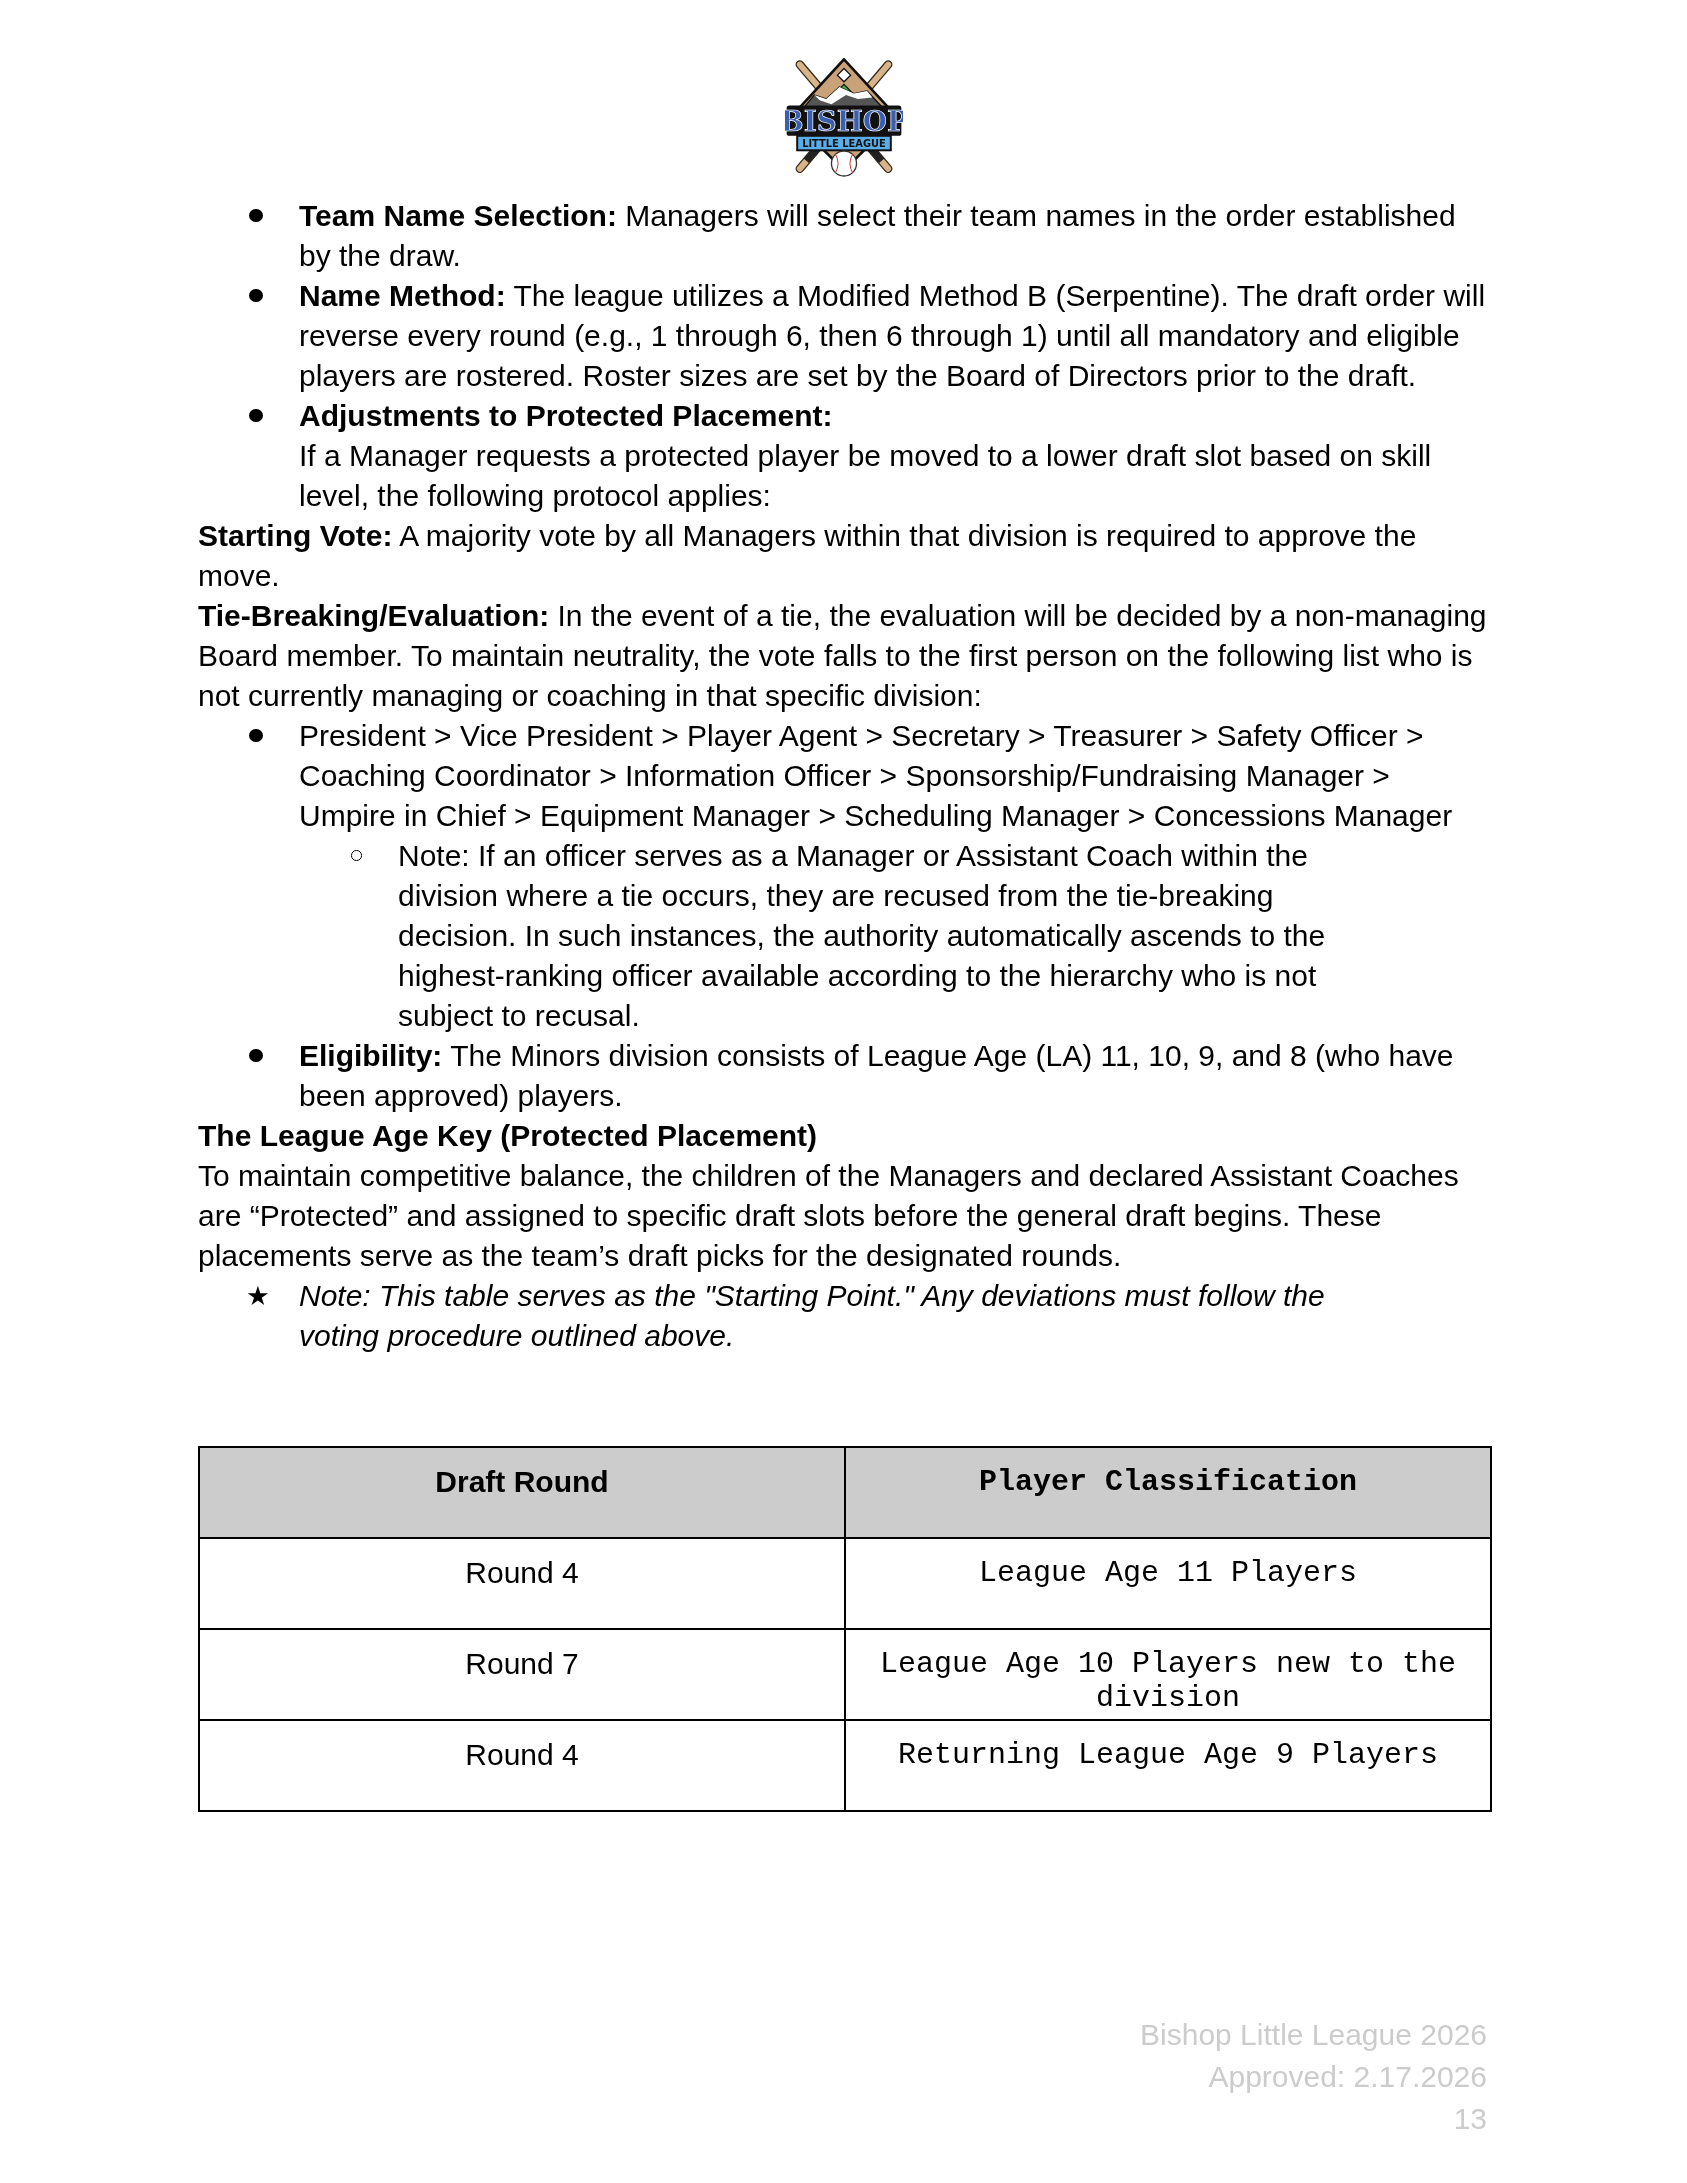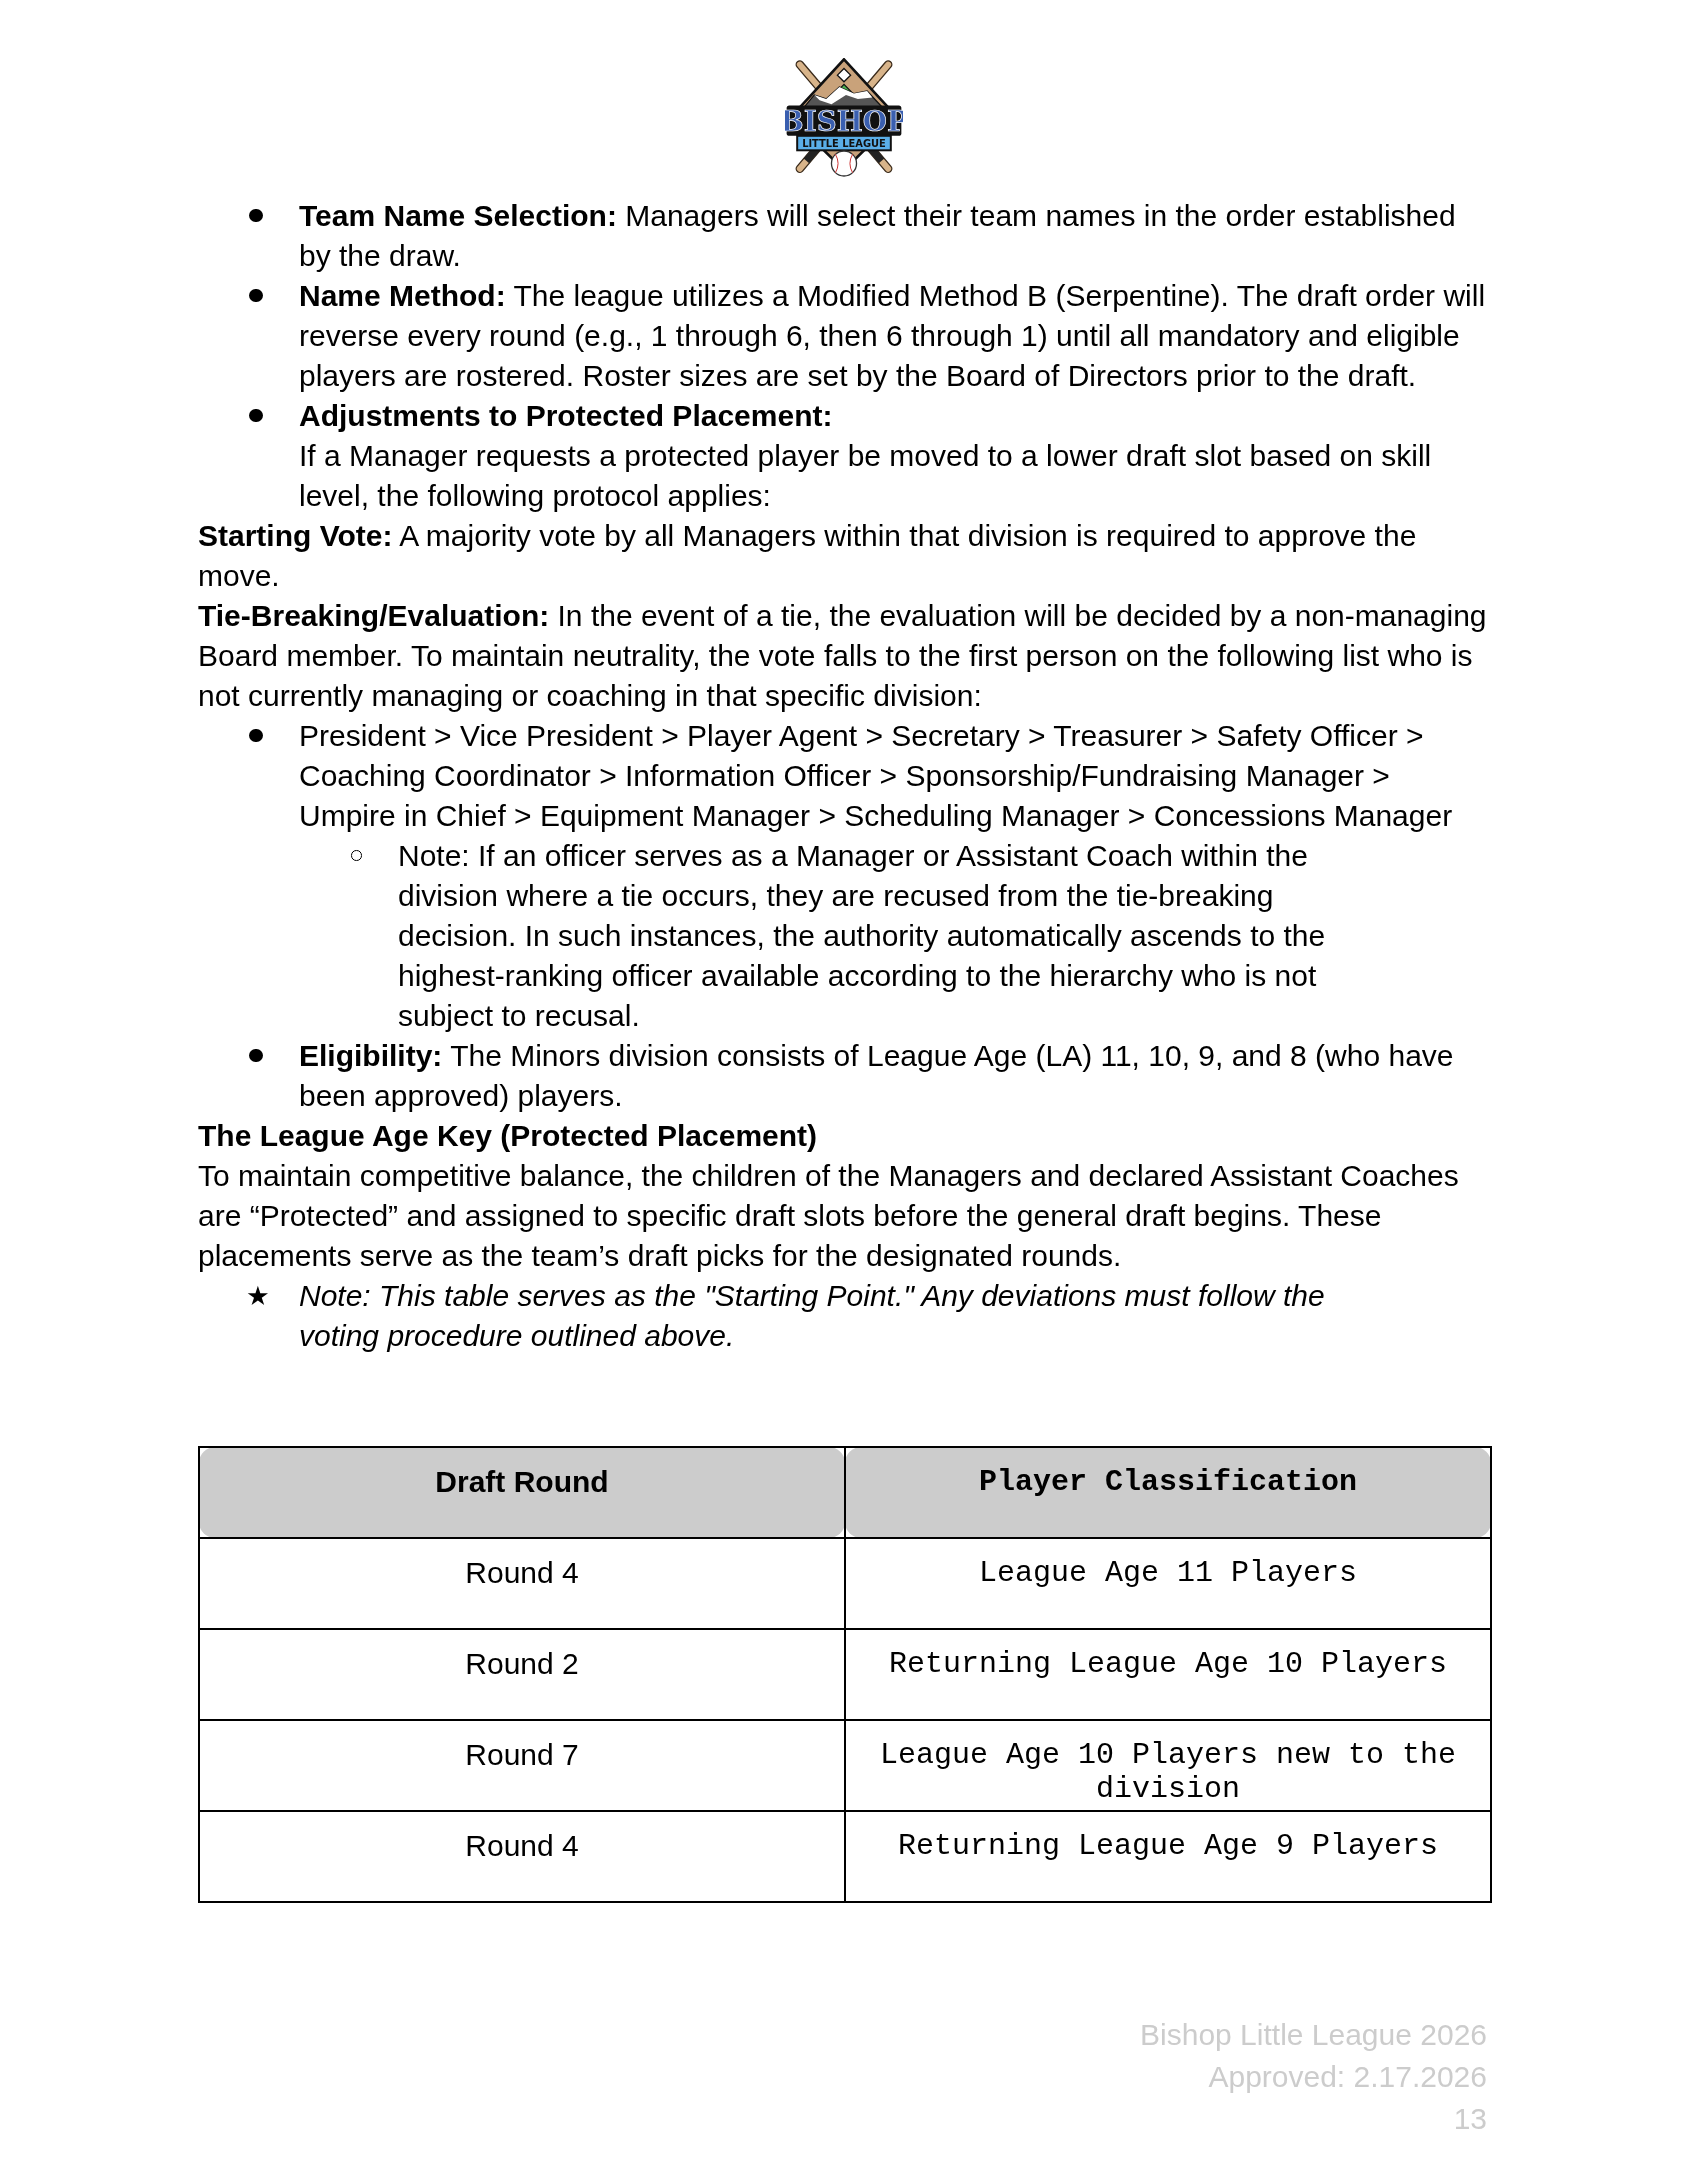--- a/index.html
+++ b/index.html
@@ -17,21 +17,21 @@
   .l1 > .mk { position: absolute; left: 48px; top: 0; width: 20px; text-align: center; }
   .dot { display: inline-block; width: 13.2px; height: 13.2px; border-radius: 50%; background: #000; vertical-align: middle; position: relative; top: -2.6px; }
   .l2 { padding-left: 200px; }
   .l2 > .mk { position: absolute; left: 150px; top: 0; width: 17px; text-align: center; }
   .ring { display: inline-block; width: 10.6px; height: 10.6px; border-radius: 50%; border: 1.3px solid #000; box-sizing: border-box; vertical-align: middle; position: relative; top: -2.6px; }
   .star { font-size: 26.5px; position: relative; top: -1.3px; }
   .draft-table { position: absolute; left: 198px; top: 1446px; width: 1291px;
                  border-collapse: collapse; font-size: 30px; table-layout: fixed; }
   .draft-table td, .draft-table th { border: 2.6px solid #000; height: 91px; vertical-align: top;
                  text-align: center; padding: 17px 6.6px 0 6.6px; box-sizing: border-box; line-height: 34px; }
-  .draft-table th { background: #cccccc; font-weight: bold; border-radius: 16px; }
+  .draft-table th { background: #cccccc; font-weight: bold; }
   .draft-table col.c1 { width: 646px; }
   .draft-table col.c2 { width: 646px; }
   .draft-table td.sep, .draft-table th.sep { border-left-width: 2px; font-family: Liberation Mono, monospace; }
   .footer { position: absolute; right: 200px; top: 2014px; text-align: right;
             color: #cccccc; font-size: 30px; line-height: 42px; }
 </style>
 </head>
 <body>
 
 <svg class="logo" viewBox="0 0 178 182">
@@ -121,24 +121,20 @@
       <th>Draft Round</th>
       <th class="sep">Player Classification</th>
     </tr>
   </thead>
   <tbody>
     <tr>
       <td>Round 4</td>
       <td class="sep">League Age 11 Players</td>
     </tr>
     <tr>
-      <td>Round 2</td>
-      <td class="sep">Returning League Age 10 Players</td>
-    </tr>
-    <tr>
       <td>Round 7</td>
       <td class="sep">League Age 10 Players new to the division</td>
     </tr>
     <tr>
       <td>Round 4</td>
       <td class="sep">Returning League Age 9 Players</td>
     </tr>
   </tbody>
 </table>
 

